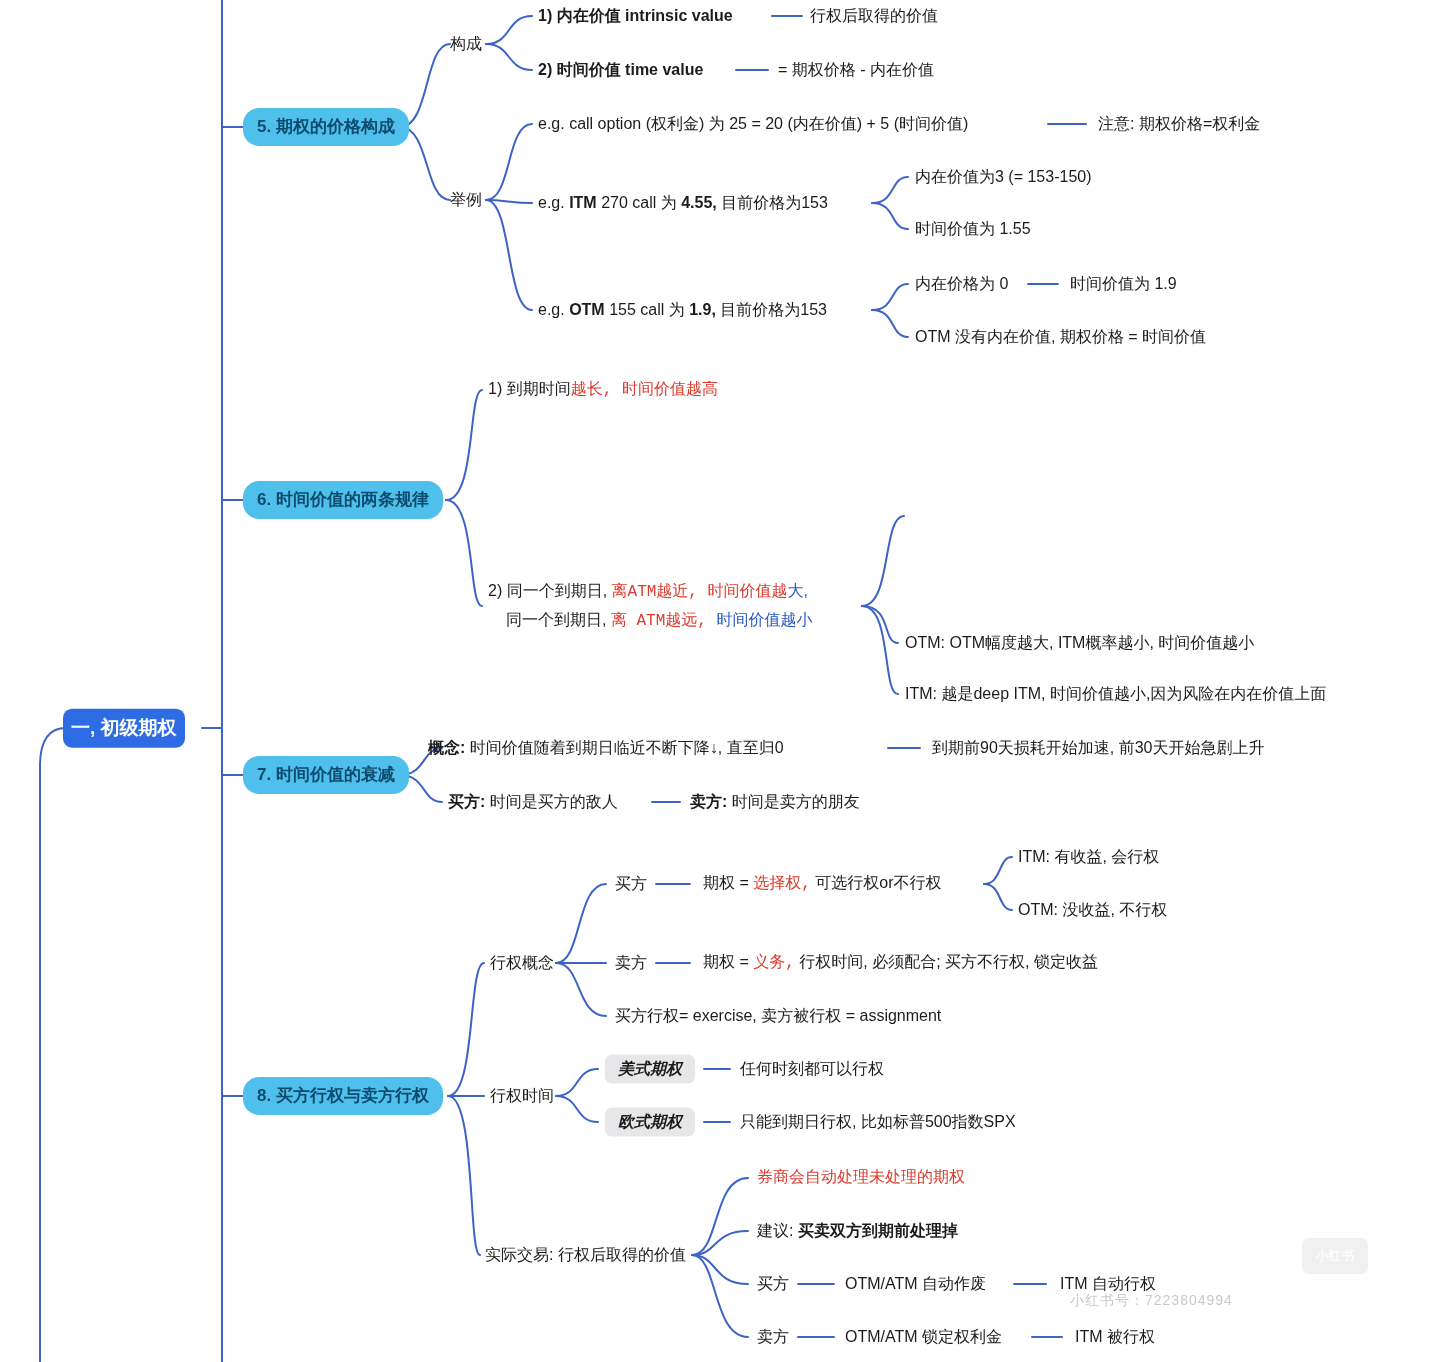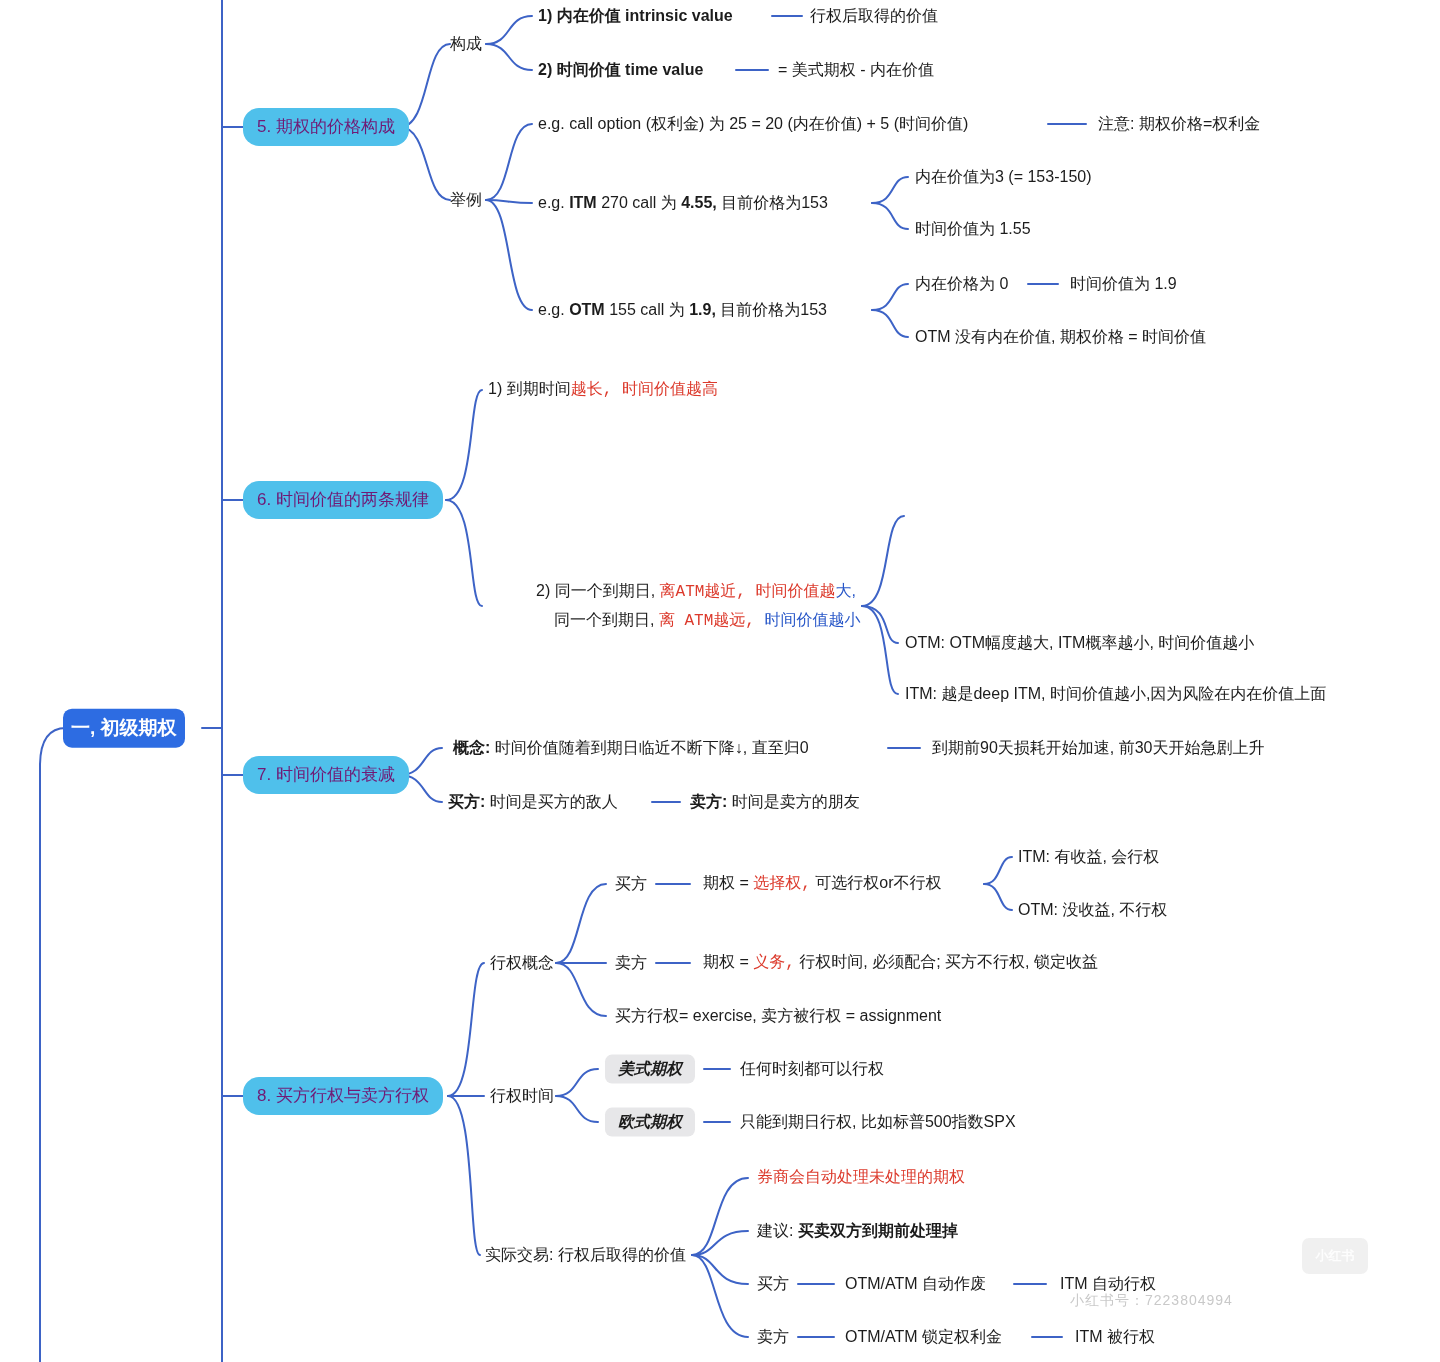--- a/index.html
+++ b/index.html
@@ -6,23 +6,23 @@
   html,body { background:#ffffff; }
   body { font-family:"Liberation Sans","DejaVu Sans",sans-serif; }
   .canvas { position:relative; width:1440px; height:1362px; background:#ffffff; overflow:hidden; }
   .links { position:absolute; left:0; top:0; pointer-events:none; }
   .links path { stroke:#3d63c6; stroke-width:2; fill:none; stroke-linecap:round; }
   .node { position:absolute; white-space:nowrap; font-size:16px; color:#1c1c1c; line-height:1.3; transform:translateY(-50%); }
   .b  { font-weight:700; }
   .red { color:#dc3a2c;font-family:Liberation Mono, monospace; }
   .blue { color:#2857c8; }
   .root-box { background:#2d6ce2; color:#fff; font-weight:700; font-size:19px; padding:7px 8px; border-radius:9px; }
-  .topic { background:#4fc0eb; color:#701a75; font-weight:400; font-size:17px; padding:8px 14px; border-radius:16px; }
+  .topic { background:#4fc0eb; color:#0c4a6e; font-weight:700; font-size:17px; padding:8px 14px; border-radius:16px; }
   .pill { background:#e7e7e9; color:#1c1c1c; padding:4px 13px; border-radius:7px; font-weight:700; font-style:italic; }
-  .two-line div { line-height:27px;margin-left:48px; }
+  .two-line div { line-height:27px; }
   .two-line .indent { padding-left:18px; }
   .chart-img { position:absolute; left:908px; top:430px; width:296px; height:172px;
                background:linear-gradient(180deg,#cfcecc 0%,#dcdbd8 55%,#d2d1ce 100%); }
   .chart-img svg { position:absolute; left:0; top:0; }
   .cl { position:absolute; font-family:"Liberation Serif","DejaVu Serif",serif; font-size:11px; color:#2a2a2a; white-space:nowrap; }
   .cl.ylab { font-weight:700; }
   .watermark { position:absolute; left:1070px; top:1292px; font-size:14px; color:#c9c9c9; letter-spacing:1px;text-align:center; }
   .wm-logo { position:absolute; left:1302px; top:1238px; width:66px; height:36px; border-radius:7px;
              background:rgba(205,205,205,0.30); color:rgba(255,255,255,0.85); font-size:13px; font-weight:700;
              display:flex; align-items:center; justify-content:center; }
@@ -102,21 +102,21 @@
 
   <div class="node topic" style="left:243px;top:127px">5. 期权的价格构成</div>
   <div class="node topic" style="left:243px;top:500px">6. 时间价值的两条规律</div>
   <div class="node topic" style="left:243px;top:775px">7. 时间价值的衰减</div>
   <div class="node topic" style="left:243px;top:1096px">8. 买方行权与卖方行权</div>
 
   <div class="node" style="left:450px;top:44px">构成</div>
   <div class="node b" style="left:538px;top:16px">1) 内在价值 intrinsic value</div>
   <div class="node" style="left:810px;top:16px">行权后取得的价值</div>
   <div class="node b" style="left:538px;top:70px">2) 时间价值 time value</div>
-  <div class="node" style="left:778px;top:70px">= 美式期权 - 内在价值</div>
+  <div class="node" style="left:778px;top:70px">= 期权价格 - 内在价值</div>
   <div class="node" style="left:450px;top:200px">举例</div>
   <div class="node" style="left:538px;top:124px">e.g. call option (权利金) 为 25 = 20 (内在价值) + 5 (时间价值)</div>
   <div class="node" style="left:1098px;top:124px">注意: 期权价格=权利金</div>
 
   <div class="node" style="left:538px;top:203px">
     <span>e.g. </span><span class="b">ITM</span><span> 270 call 为 </span><span class="b">4.55,</span><span> 目前价格为153</span>
   </div>
   <div class="node" style="left:915px;top:177px">内在价值为3 (= 153-150)</div>
   <div class="node" style="left:915px;top:229px">时间价值为 1.55</div>
 
@@ -136,21 +136,21 @@
     </div>
     <div class="indent">
       <span>同一个到期日, </span><span class="red">离 ATM越远, </span><span class="blue">时间价值越</span><span class="blue">小</span>
     </div>
   </div>
 
 
   <div class="node" style="left:905px;top:643px">OTM: OTM幅度越大, ITM概率越小, 时间价值越小</div>
   <div class="node" style="left:905px;top:694px">ITM:  越是deep ITM, 时间价值越小,因为风险在内在价值上面</div>
 
-  <div class="node" style="left:453px;top:748px">
+  <div class="node" style="left:428px;top:748px">
     <span class="b">概念:</span><span> 时间价值随着到期日临近不断下降↓, 直至归0</span>
   </div>
   <div class="node" style="left:932px;top:748px">到期前90天损耗开始加速, 前30天开始急剧上升</div>
   <div class="node" style="left:448px;top:802px">
     <span class="b">买方:</span><span> 时间是买方的敌人</span>
   </div>
   <div class="node" style="left:690px;top:802px">
     <span class="b">卖方:</span><span> 时间是卖方的朋友</span>
   </div>
 

